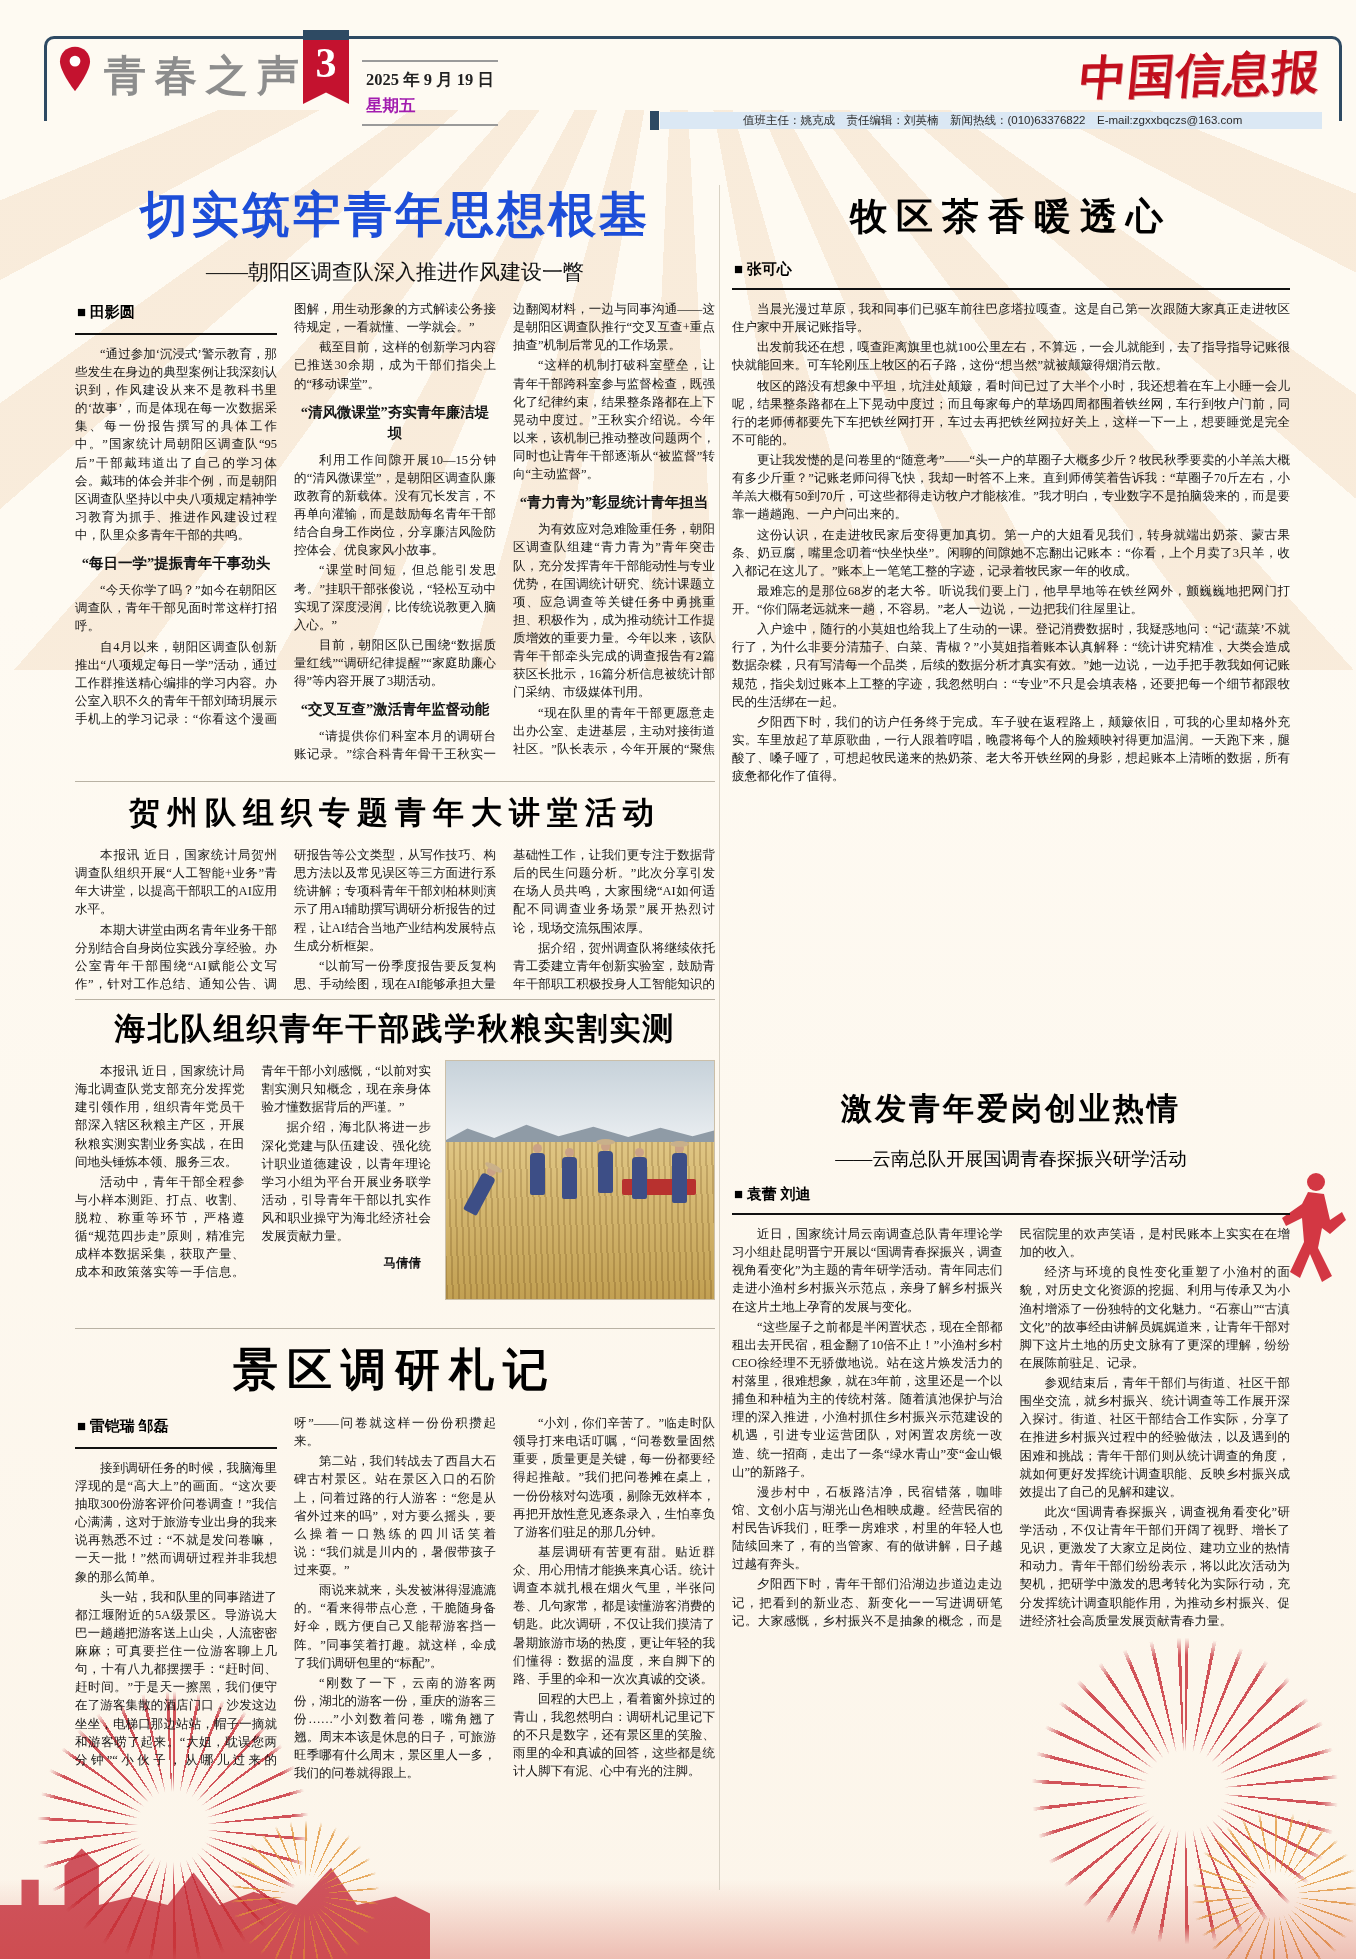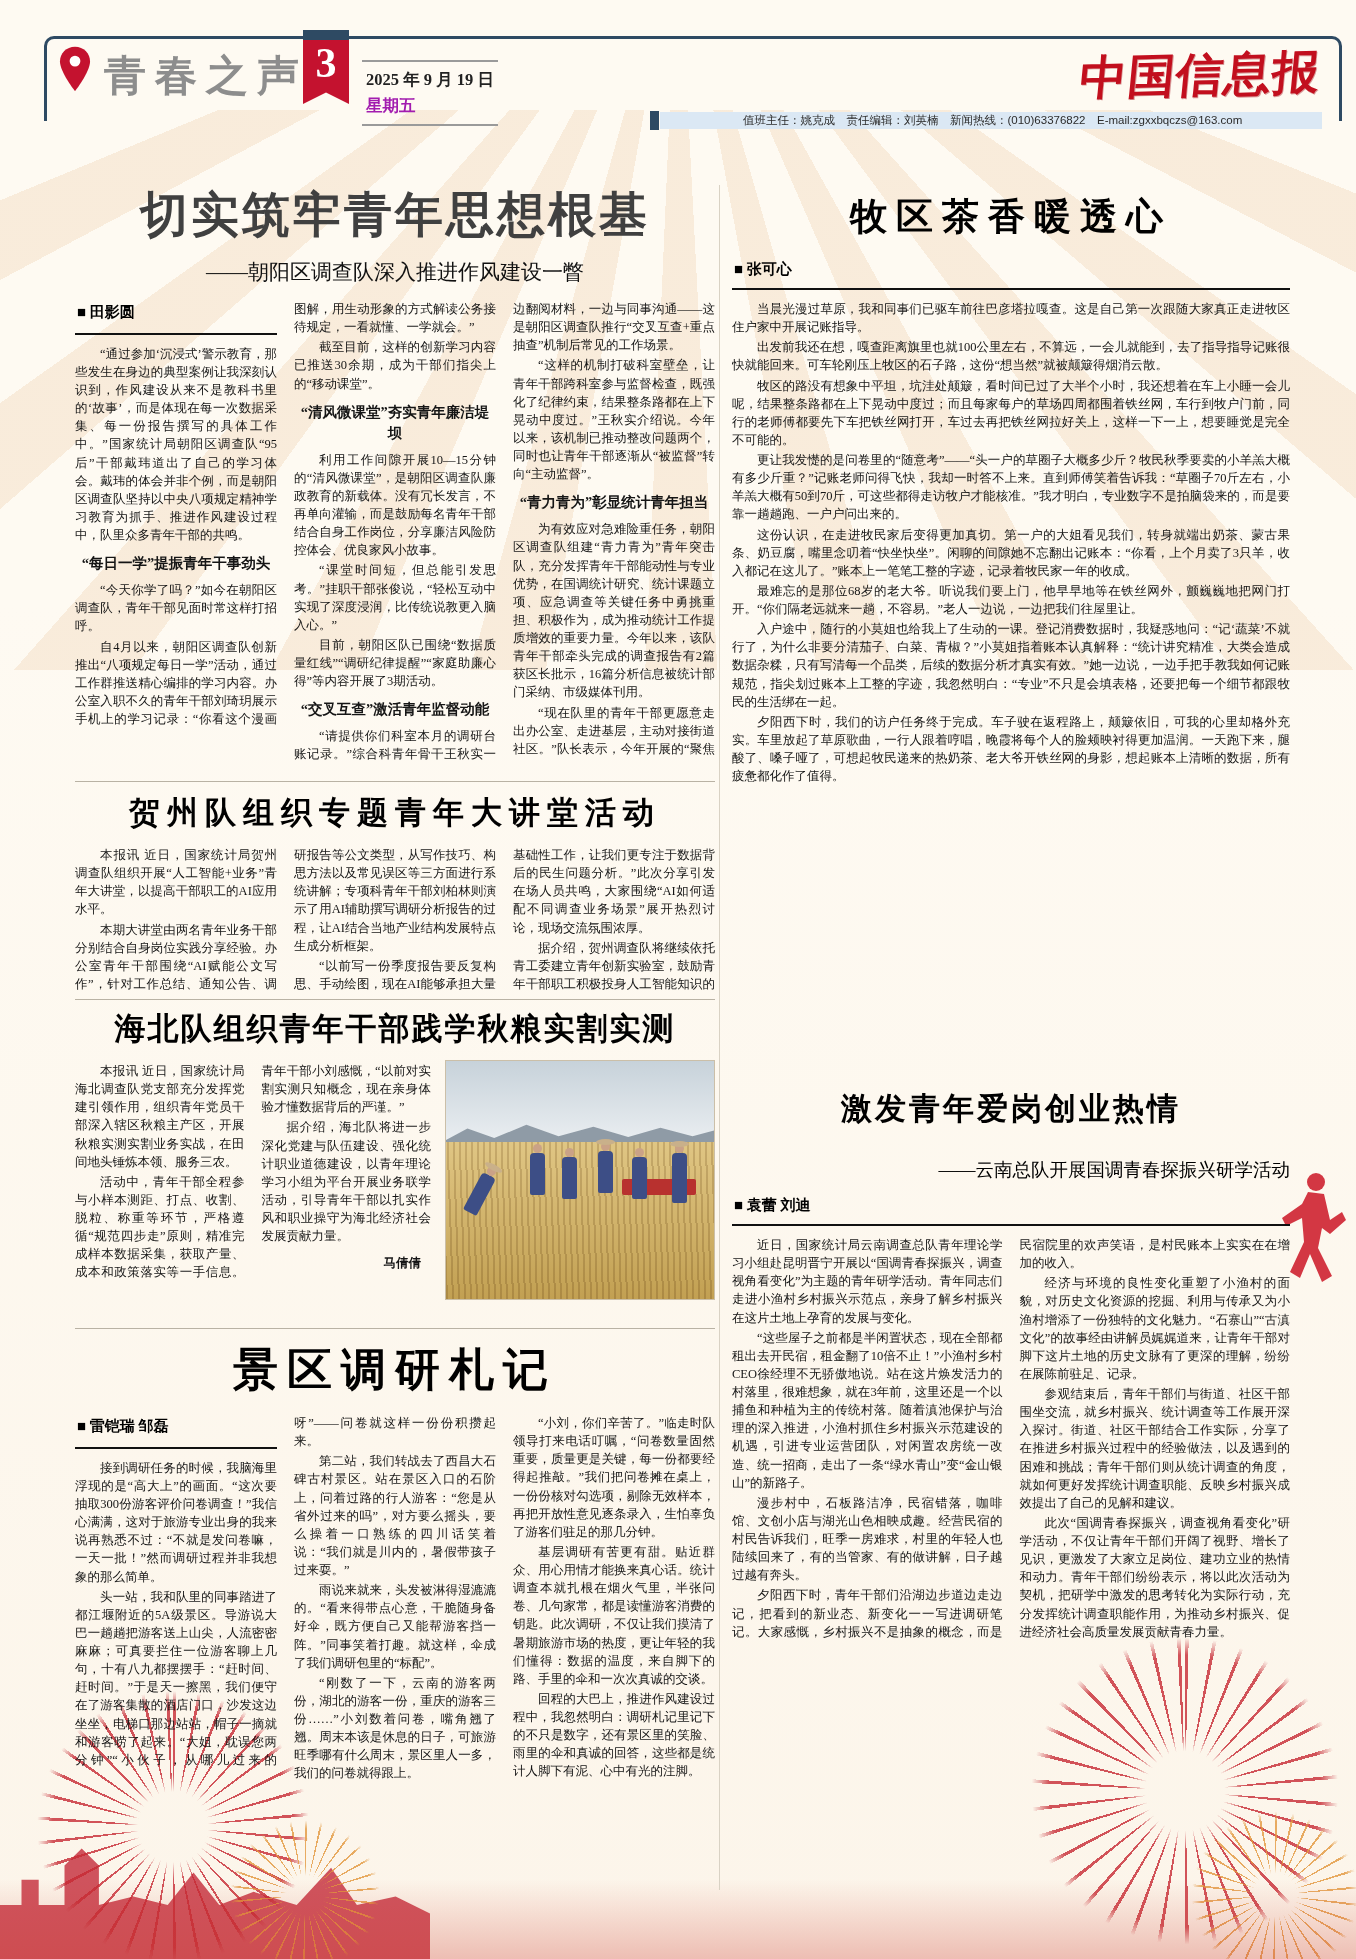--- a/index.html
+++ b/index.html
@@ -29,28 +29,28 @@
   .infobar span{font-size:11.5px;color:#2b2b2b;font-family:"Liberation Sans","DejaVu Sans",sans-serif;white-space:nowrap;padding-left:83px;}
   
   .art{position:absolute;z-index:2;overflow:hidden;}
   .body{font-size:12.5px;line-height:1.45;text-align:justify;color:#151515;}
   .para{text-indent:2em;margin:0 0 2px 0;}
   .subhead{text-align:center;font-weight:bold;font-size:14.5px;margin:9px 0 7px;break-inside:avoid;}
   .author-sig{text-align:right;padding-right:10px;margin-top:9px;font-weight:bold;}
   .byline{font-size:15px;font-weight:bold;color:#000;border-bottom:2.5px solid #111;padding:2px 0 9px 2px;margin-bottom:10px;break-inside:avoid;}
   .cols3{column-count:3;column-gap:17px;}
   .cols2{column-count:2;column-gap:17px;}
-  .h-main{font-size:48px;font-weight:900;letter-spacing:3px;text-align:center;color:#404040;}
+  .h-main{font-size:48px;font-weight:900;letter-spacing:3px;text-align:center;color:#1d4ed8;}
   .h-sub{font-size:21px;text-align:center;margin-top:11px;color:#111;}
   .h-muqu{font-size:37px;font-weight:700;letter-spacing:9px;text-align:center;margin-bottom:16px;}
   .h-hezhou{font-size:31px;font-weight:bold;letter-spacing:7px;text-align:center;margin-bottom:12px;}
   .h-haibei{font-family:"Liberation Sans","DejaVu Sans",sans-serif;font-size:31px;font-weight:bold;letter-spacing:2px;text-align:center;margin-bottom:12px;}
   .h-jingqu{font-size:45px;font-weight:900;letter-spacing:9px;text-align:center;margin-bottom:14px;}
   .h-jifa{font-size:31px;font-weight:900;letter-spacing:3px;text-align:center;}
-  .h-jifa-sub{font-size:18.5px;text-align:right;margin:27px 0 12px;}
+  .h-jifa-sub{font-size:18.5px;text-align:center;margin:16px 0 12px;}
   .vrule{position:absolute;left:719px;top:185px;width:1px;height:1705px;background:#d9d2c4;z-index:1;}
   .hrule{position:absolute;left:75px;width:640px;height:1px;background:#b9b2a4;z-index:1;}
   
   .photo{position:absolute;right:0;top:52px;width:268px;height:238px;overflow:hidden;border:1px solid #cbbfa8;background:#dcc27c;}
   .ph-sky{position:absolute;left:0;top:0;right:0;height:34%;background:linear-gradient(#c7d2da,#eaeef1);}
   .ph-mtn{position:absolute;left:0;top:22%;right:0;height:16%;background:#8f9ba6;clip-path:polygon(0 70%,8% 40%,18% 65%,30% 30%,42% 60%,55% 35%,68% 62%,80% 38%,92% 60%,100% 45%,100% 100%,0 100%);}
   .ph-field{position:absolute;left:0;top:34%;right:0;bottom:0;
     background:linear-gradient(#e0c684,#c2a052),repeating-linear-gradient(88deg, rgba(120,90,40,.22) 0 2px, rgba(0,0,0,0) 2px 6px);background-blend-mode:multiply;}
   .ph-machine{position:absolute;right:18px;top:118px;width:74px;height:16px;background:#b8312f;border-radius:2px;}
   .fig{position:absolute;width:15px;height:42px;background:#3d4e86;border-radius:4px 4px 2px 2px;}
@@ -176,21 +176,21 @@
     <div class="body cols3" style="height:470px;">
       <div class="byline">■ 雷铠瑞  邹磊</div>
       <div>
           <p class="para">接到调研任务的时候，我脑海里浮现的是“高大上”的画面。“这次要抽取300份游客评价问卷调查！”我信心满满，这对于旅游专业出身的我来说再熟悉不过：“不就是发问卷嘛，一天一批！”然而调研过程并非我想象的那么简单。</p>
           <p class="para">头一站，我和队里的同事踏进了都江堰附近的5A级景区。导游说大巴一趟趟把游客送上山尖，人流密密麻麻；可真要拦住一位游客聊上几句，十有八九都摆摆手：“赶时间、赶时间。”于是天一擦黑，我们便守在了游客集散的酒店门口，沙发这边坐坐，电梯口那边站站，帽子一摘就和游客唠了起来。“大姐，耽误您两分钟”“小伙子，从哪儿过来的呀”——问卷就这样一份份积攒起来。</p>
           <p class="para">第二站，我们转战去了西昌大石碑古村景区。站在景区入口的石阶上，问着过路的行人游客：“您是从省外过来的吗”，对方要么摇头，要么操着一口熟练的四川话笑着说：“我们就是川内的，暑假带孩子过来耍。”</p>
           <p class="para">雨说来就来，头发被淋得湿漉漉的。“看来得带点心意，干脆随身备好伞，既方便自己又能帮游客挡一阵。”同事笑着打趣。就这样，伞成了我们调研包里的“标配”。</p>
           <p class="para">“刚数了一下，云南的游客两份，湖北的游客一份，重庆的游客三份……”小刘数着问卷，嘴角翘了翘。周末本该是休息的日子，可旅游旺季哪有什么周末，景区里人一多，我们的问卷就得跟上。</p>
           <p class="para">“小刘，你们辛苦了。”临走时队领导打来电话叮嘱，“问卷数量固然重要，质量更是关键，每一份都要经得起推敲。”我们把问卷摊在桌上，一份份核对勾选项，剔除无效样本，再把开放性意见逐条录入，生怕辜负了游客们驻足的那几分钟。</p>
           <p class="para">基层调研有苦更有甜。贴近群众、用心用情才能换来真心话。统计调查本就扎根在烟火气里，半张问卷、几句家常，都是读懂游客消费的钥匙。此次调研，不仅让我们摸清了暑期旅游市场的热度，更让年轻的我们懂得：数据的温度，来自脚下的路、手里的伞和一次次真诚的交谈。</p>
-          <p class="para">回程的大巴上，推进作风建设过程中，我忽然明白：调研札记里记下的不只是数字，还有景区里的笑脸、雨里的伞和真诚的回答，这些都是统计人脚下有泥、心中有光的注脚。</p>
+          <p class="para">回程的大巴上，看着窗外掠过的青山，我忽然明白：调研札记里记下的不只是数字，还有景区里的笑脸、雨里的伞和真诚的回答，这些都是统计人脚下有泥、心中有光的注脚。</p>
         </div>
     </div>
   </div>
 
   <div class="art" style="left:732px;top:192px;width:558px;height:876px;">
     <div class="h-muqu">牧区茶香暖透心</div>
     <div class="byline">■ 张可心</div>
     <div class="body" style="height:742px;overflow:hidden;">
       <div>
           <p class="para">当晨光漫过草原，我和同事们已驱车前往巴彦塔拉嘎查。这是自己第一次跟随大家真正走进牧区住户家中开展记账指导。</p>

